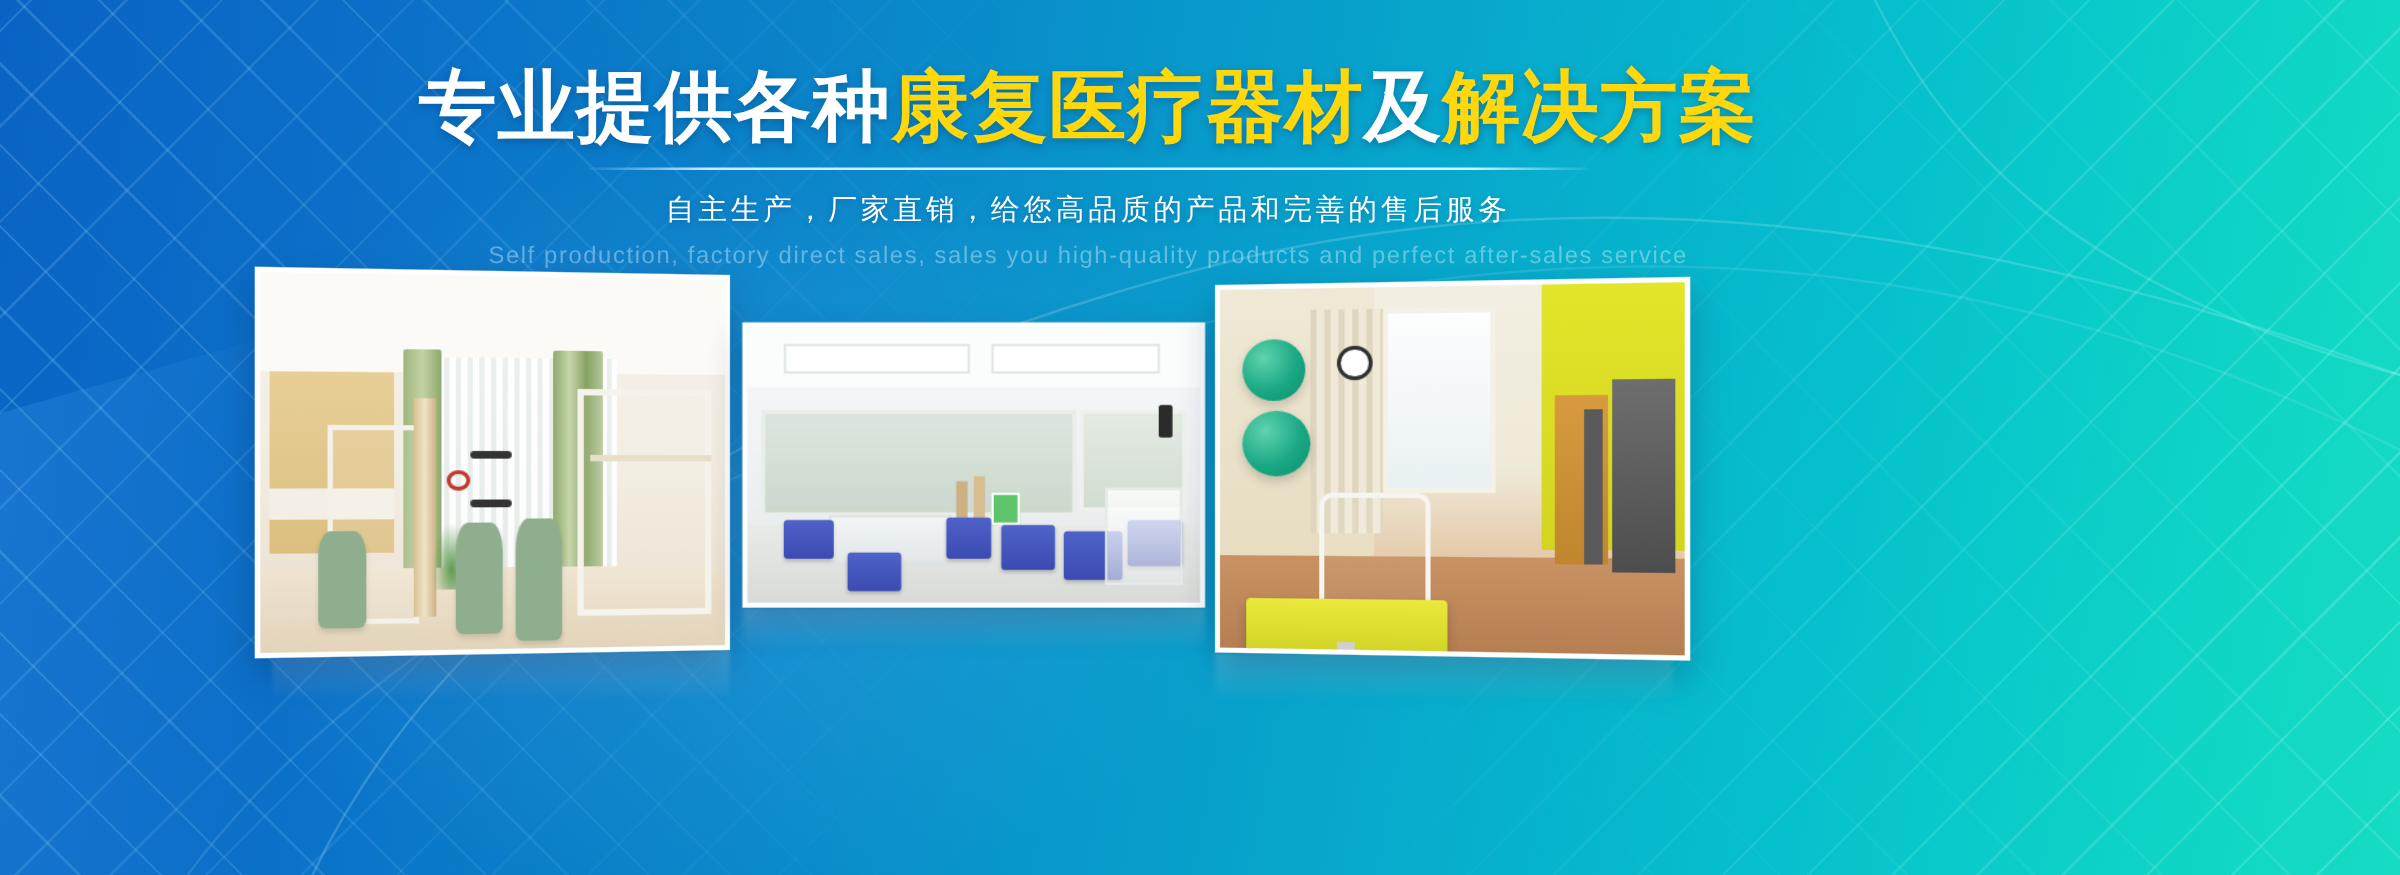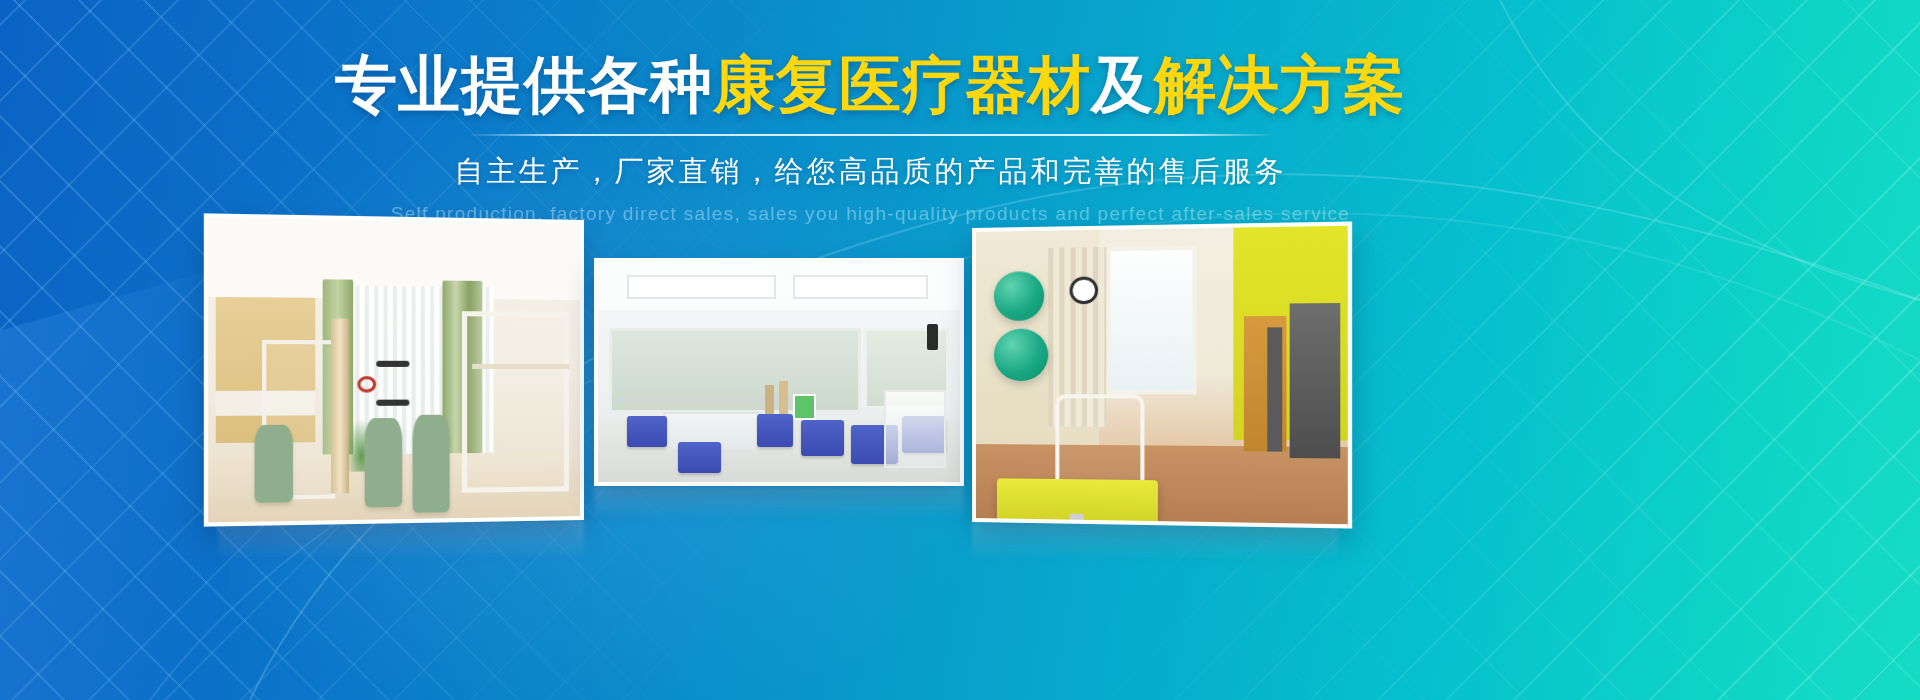--- a/index.html
+++ b/index.html
@@ -65,21 +65,21 @@
   .headline .w{color:#ffffff;}
   .headline .y{color:#ffd70d;}
   .headline .w,.headline .y{
     text-shadow:0 3px 7px rgba(0,44,92,.35);
   }
   .divider{
     width:800px;height:2px;margin:16px auto 0;
     background:linear-gradient(90deg,rgba(190,228,255,.05),rgba(215,240,255,.95) 12%,rgba(225,248,255,.95) 88%,rgba(190,235,245,.05));
   }
   .subcn{
-    margin-top:16px;font-size:29px;color:#ffffff;letter-spacing:3px;
+    margin-top:16px;font-size:23px;color:#ffffff;letter-spacing:3px;
     font-family:"DejaVu Sans","Liberation Sans",sans-serif;
     text-shadow:0 2px 5px rgba(0,50,95,.3);white-space:nowrap;
   }
   .suben{
     margin-top:11px;font-size:19px;letter-spacing:1.3px;
     color:rgba(225,248,255,.40);white-space:nowrap;
     font-family:"Liberation Sans",sans-serif;
   }
 
   

